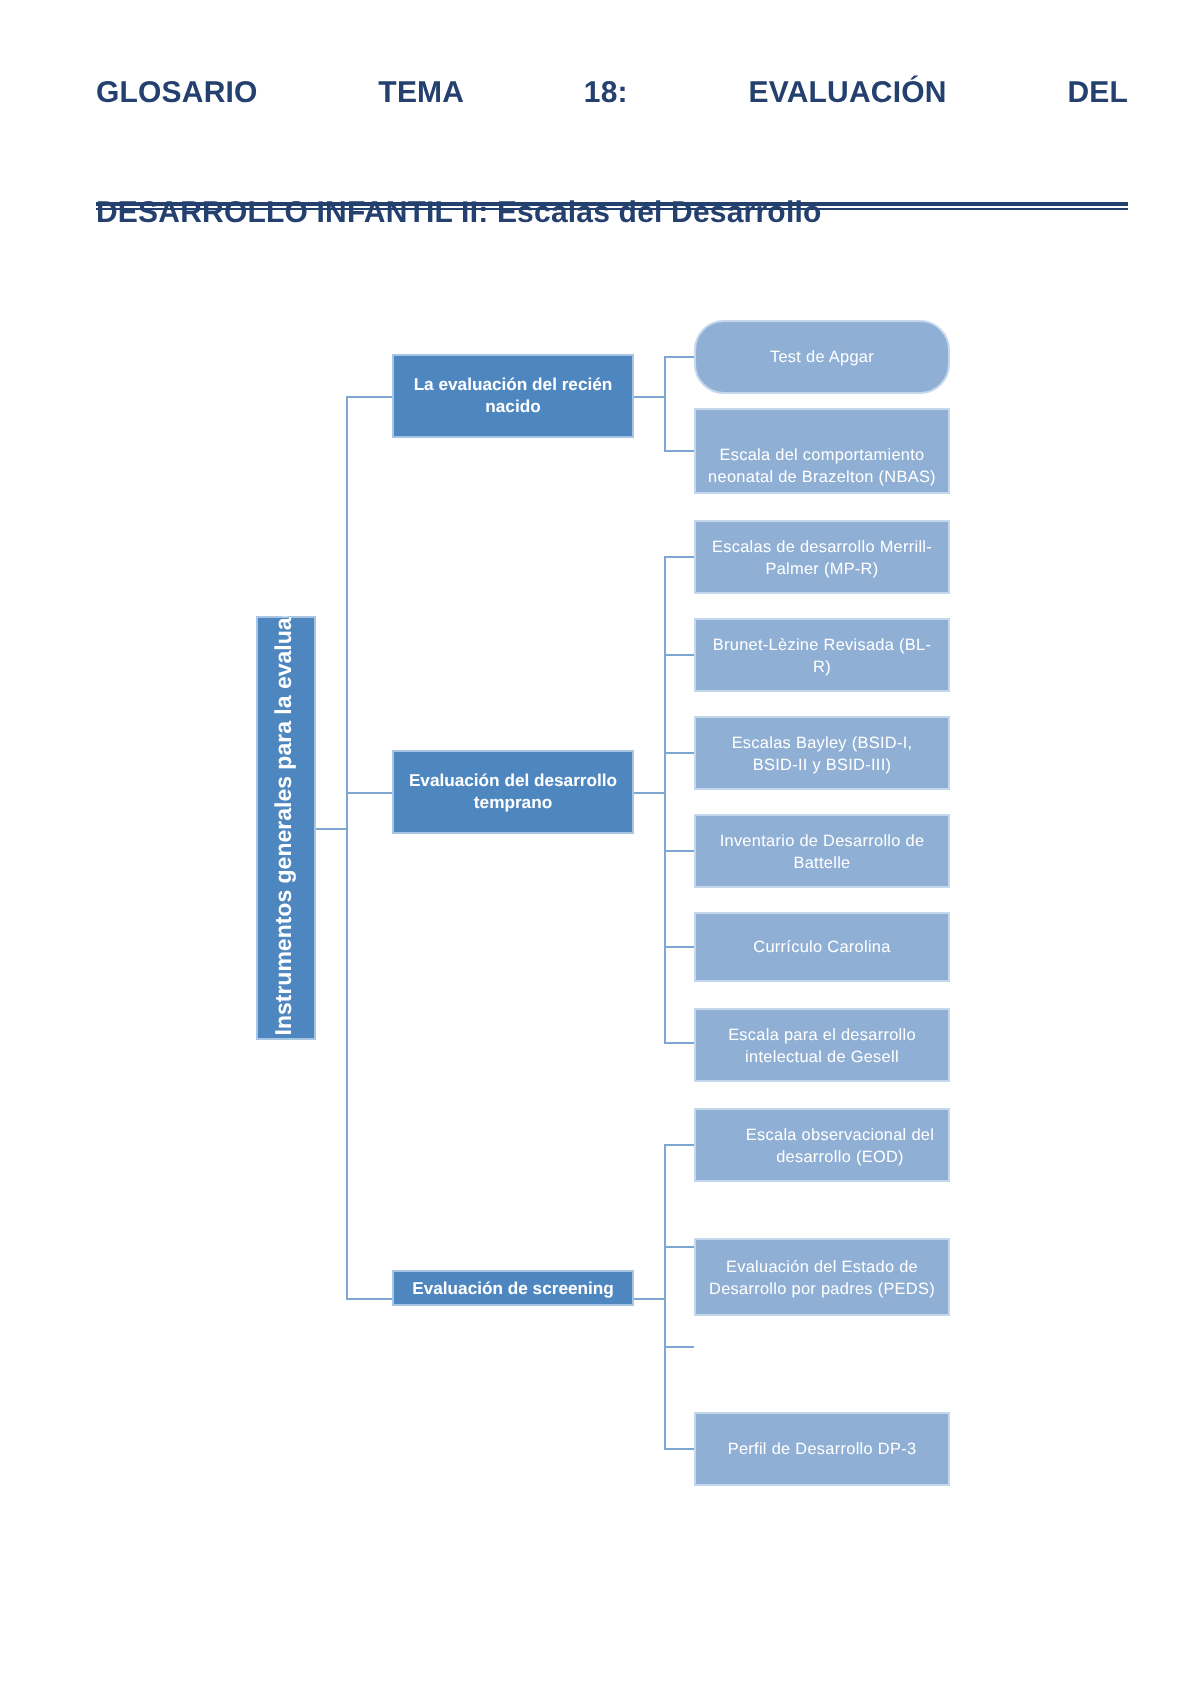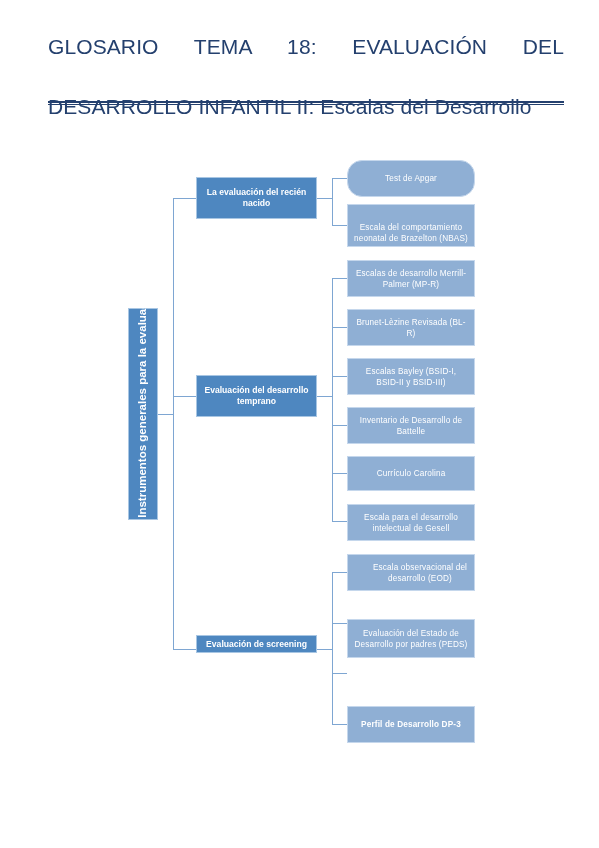--- a/index.html
+++ b/index.html
@@ -17,23 +17,23 @@
 
   
   #title-block {
     position: absolute;
     left: 48px;
     top: 32px;
     width: 516px;
   }
   #doc-title {
     color: #24406E;
-    font-size: 21px;
+    font-size: 15px;
     line-height: 30px;
-    font-weight: 400;
+    font-weight: 700;
     text-align: justify;
     letter-spacing: 0.1px;
   }
   #doc-title .line1 {
     display: block;
     text-align: justify;
   }
   #doc-title .line1::after {
     content: "";
     display: inline-block;
@@ -207,17 +207,17 @@
   <div class="conn conn-h" style="left:332px; top:623px; width:15px;"></div>
   <div class="conn conn-h" style="left:332px; top:673px; width:15px;"></div>
   <div class="conn conn-h" style="left:332px; top:724px; width:15px;"></div>
 
   <div class="node node-l3" style="top:554px; height:37px;padding-left:24px;">
     <span>Escala observacional del desarrollo (EOD)</span>
   </div>
   <div class="node node-l3" style="top:619px; height:39px;">
     <span>Evaluación del Estado de Desarrollo por padres (PEDS)</span>
   </div>
-  <div class="node node-l3" style="top:706px; height:37px;font-weight:bold;">
+  <div class="node node-l3" style="top:706px; height:37px;">
     <span>Perfil de Desarrollo DP-3</span>
   </div>
 
 </div>
 
 </body></html>

